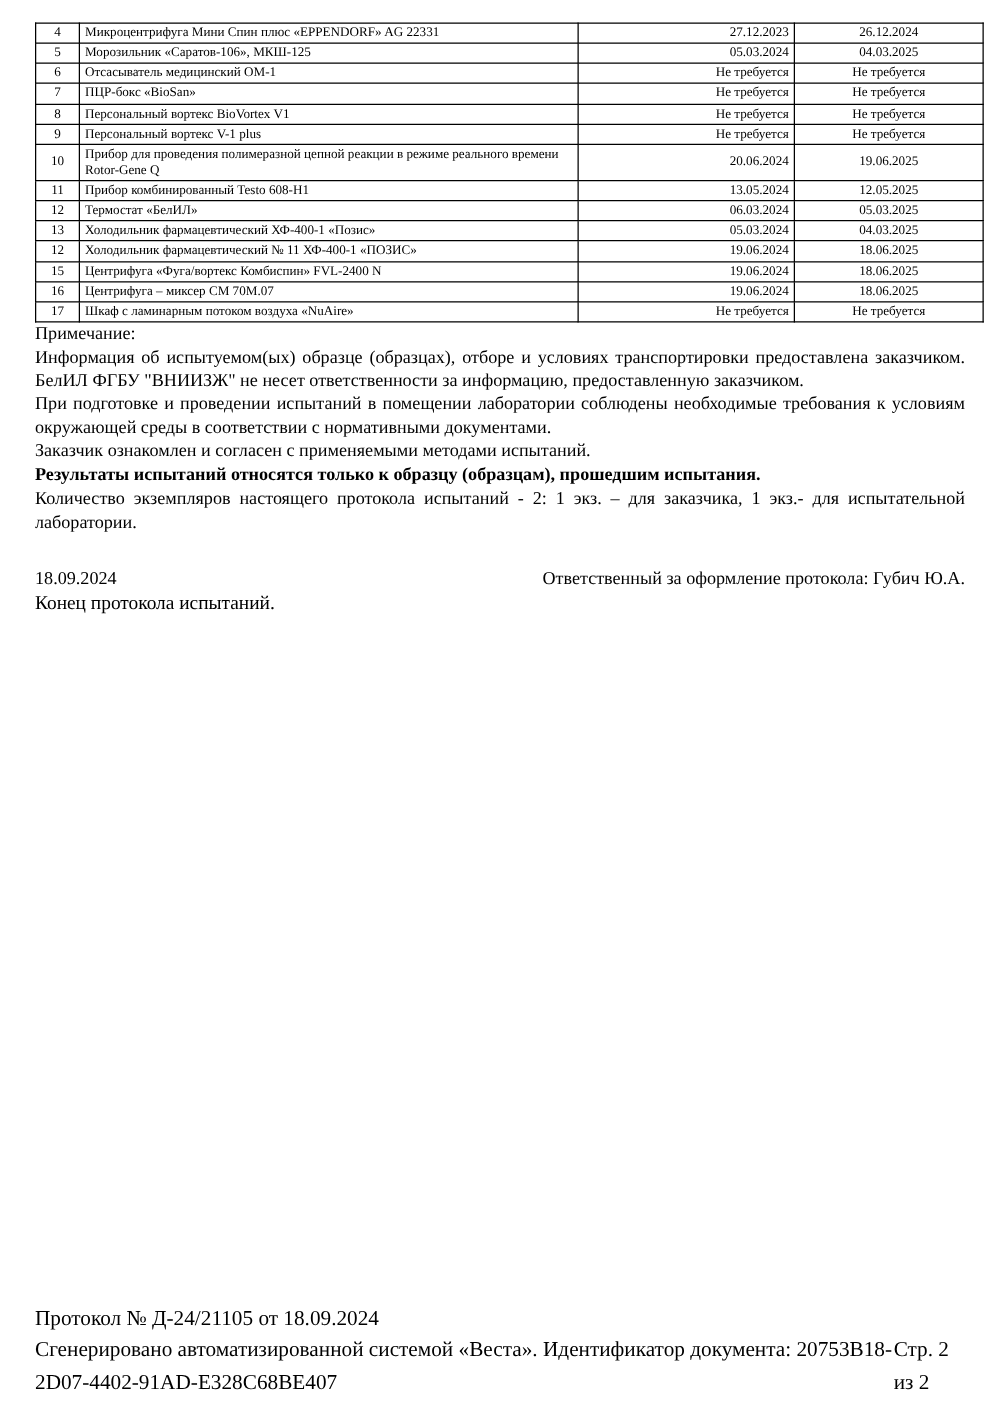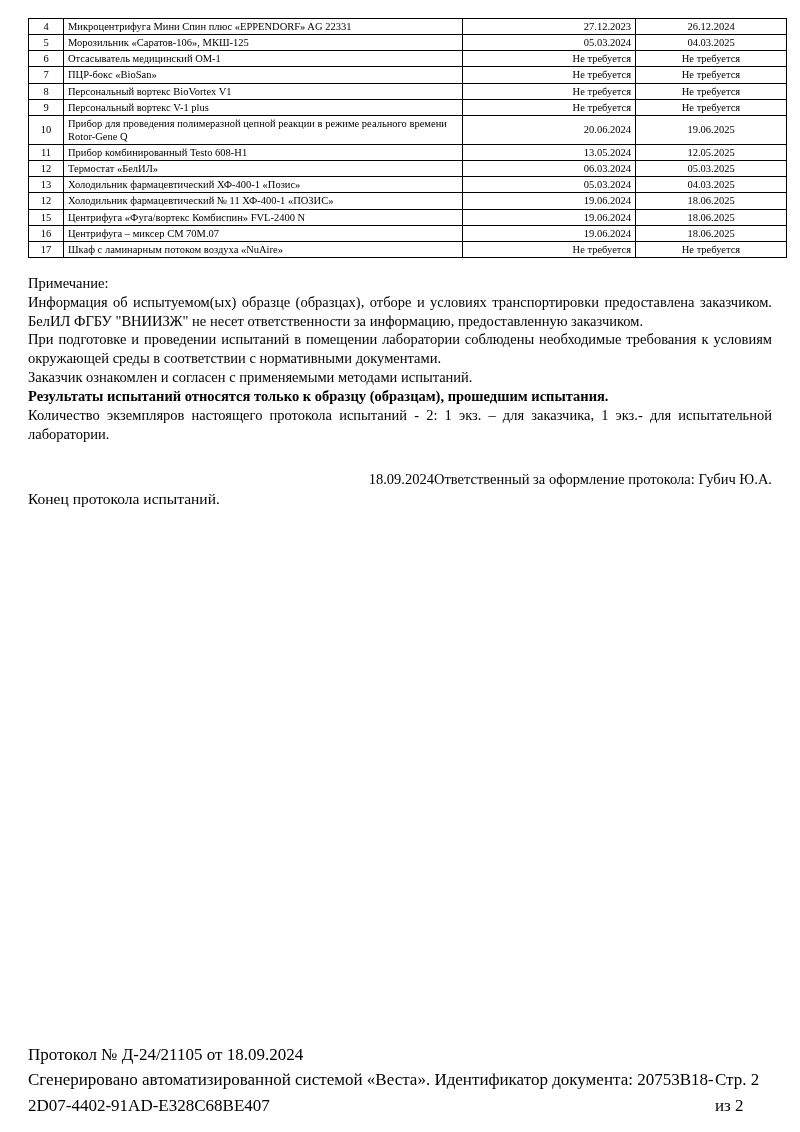--- a/index.html
+++ b/index.html
@@ -28,34 +28,34 @@
   table.equip td{
     border:1px solid #000;
     padding:1px 4px;
     vertical-align:middle;
   }
   table.equip td.num{width:26px;text-align:center;}
   table.equip td.name{width:390px;text-align:left;}
   table.equip td.d1{width:164px;text-align:right;}
   table.equip td.d2{width:142px;text-align:center;}
   .notes{
-    margin-top:16px;
+    margin-top:0;
     font-size:14.5px;
     line-height:1.3;
   }
   .notes p{
     margin:0;
     text-align:justify;
   }
   .notes p.no-just{text-align:left;}
   .notes p.bold{font-weight:bold;}
   .sig-row{
     margin-top:28px;
     display:flex;
-    justify-content:flex-end;
+    justify-content:space-between;
     font-size:14.5px;
   }
   .end-line{
     font-size:15.5px;
     margin-top:2px;
   }
   .spacer{flex:1 1 auto;}
   .footer{
     font-size:17px;
     line-height:1.5;

